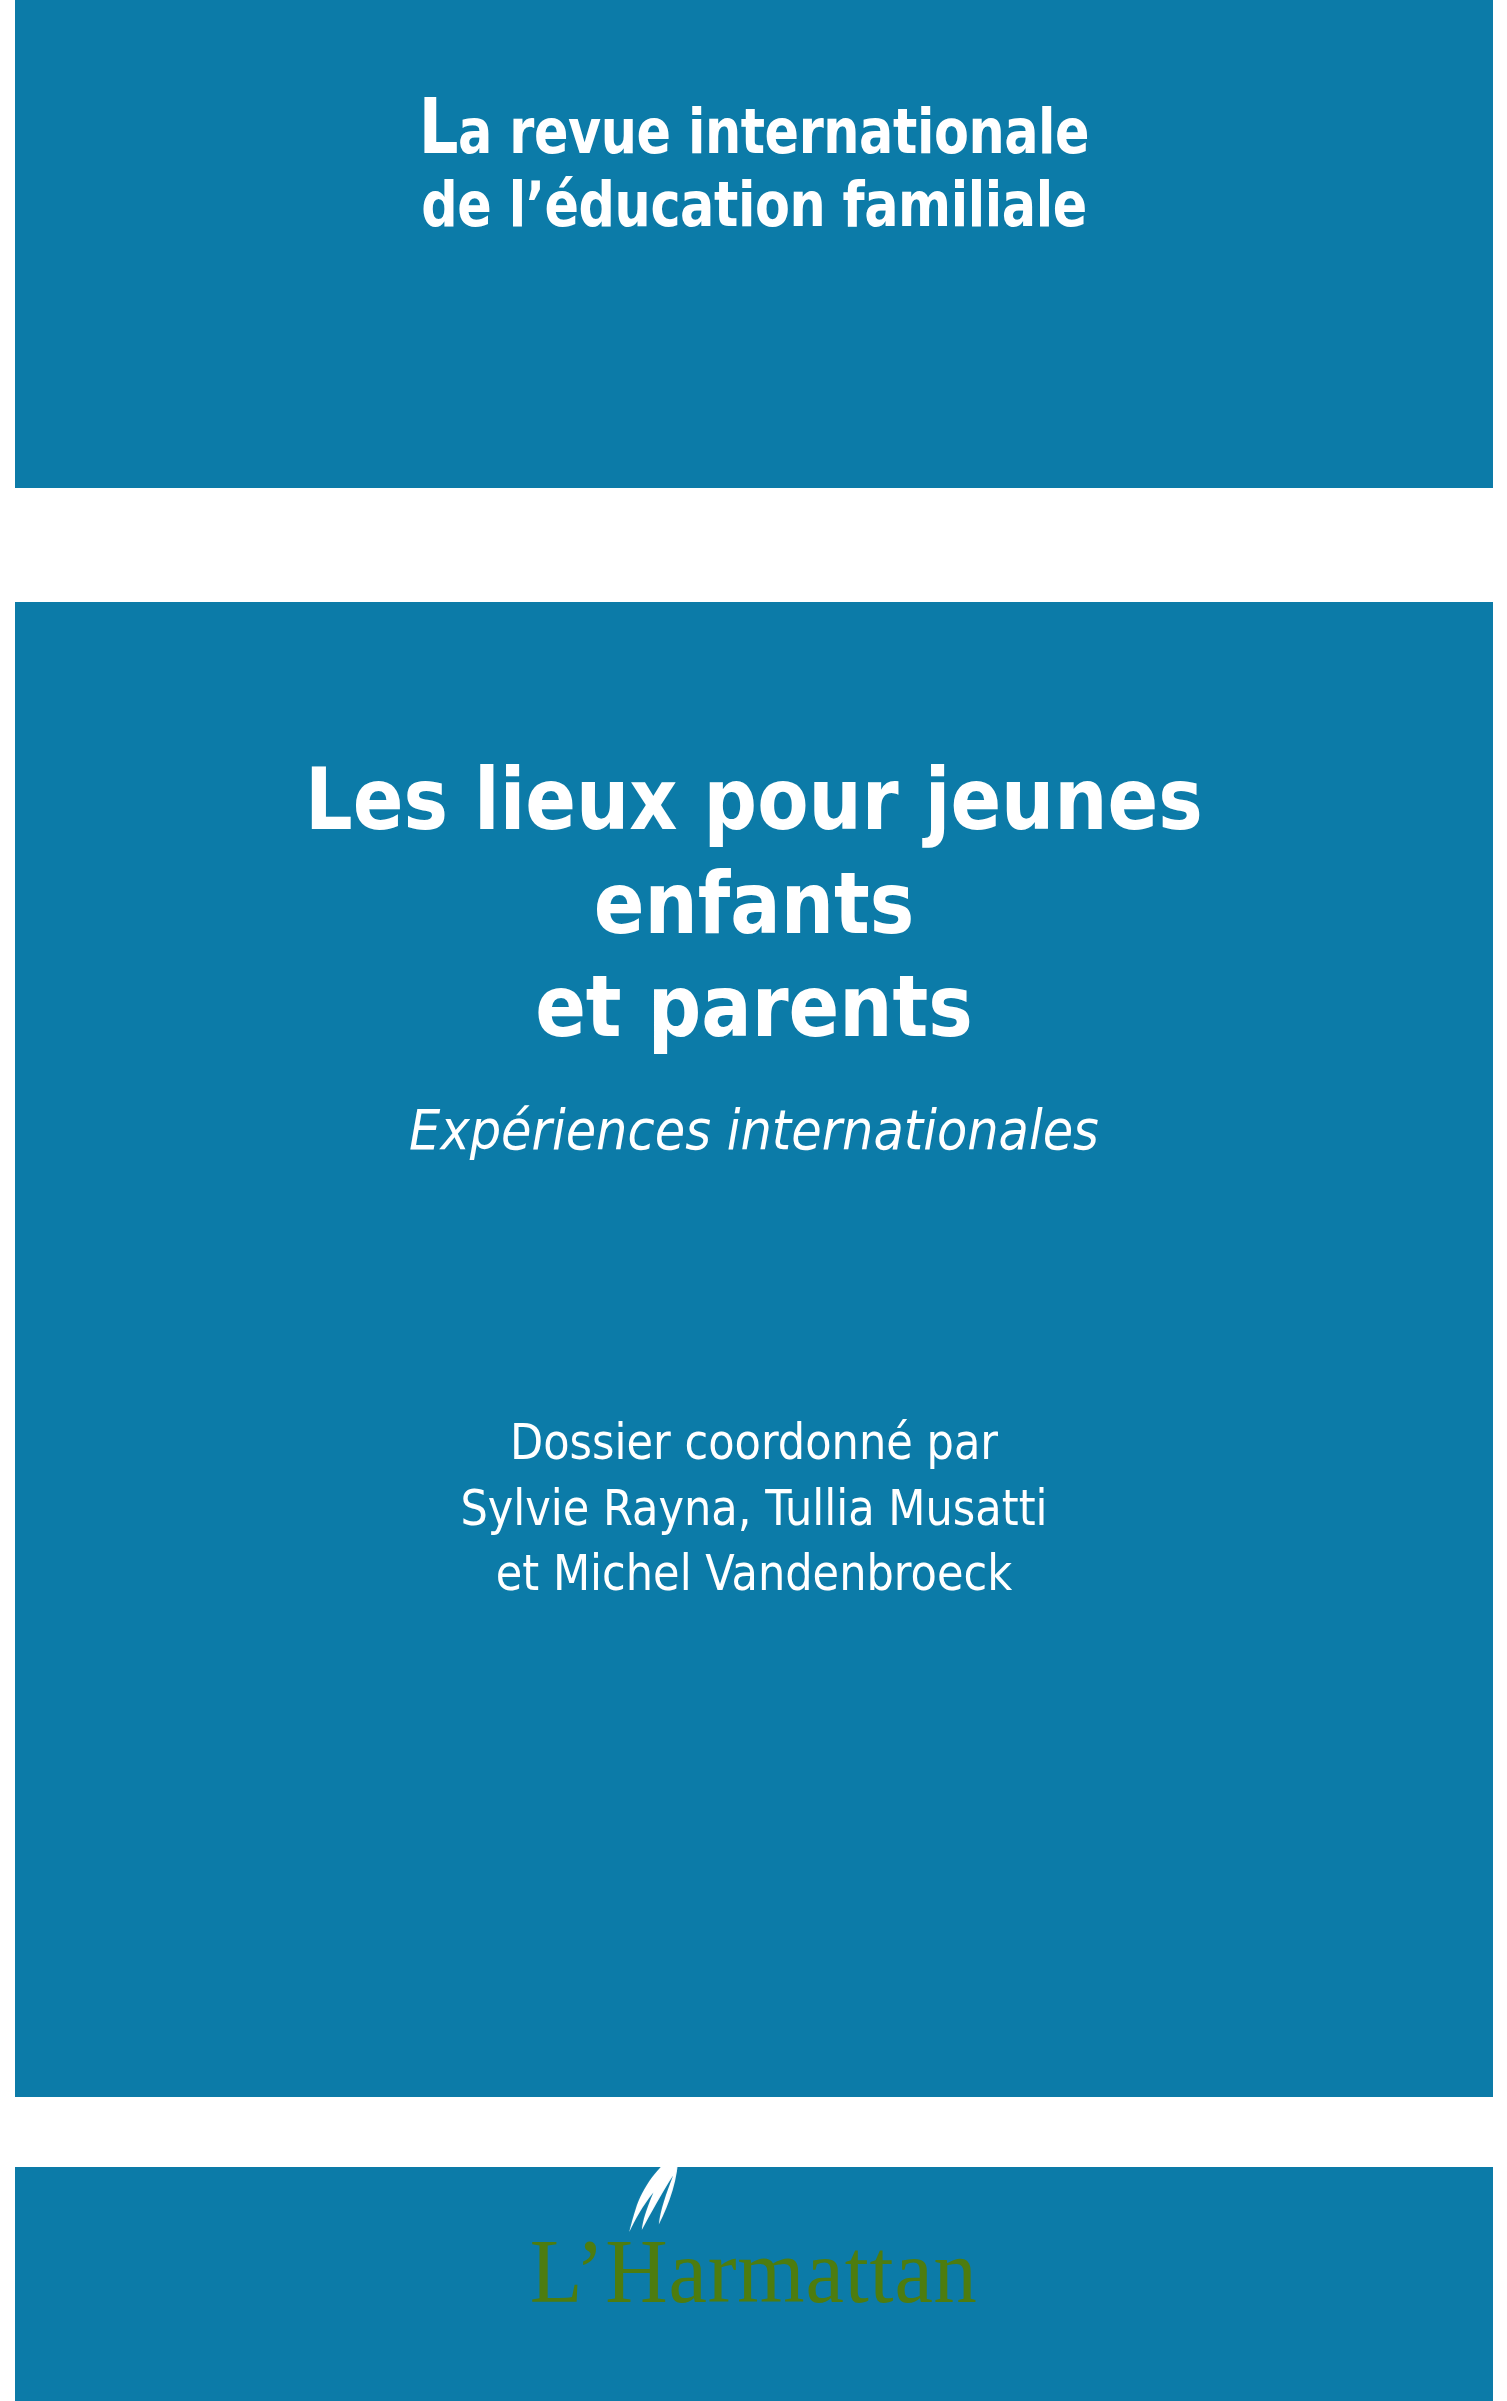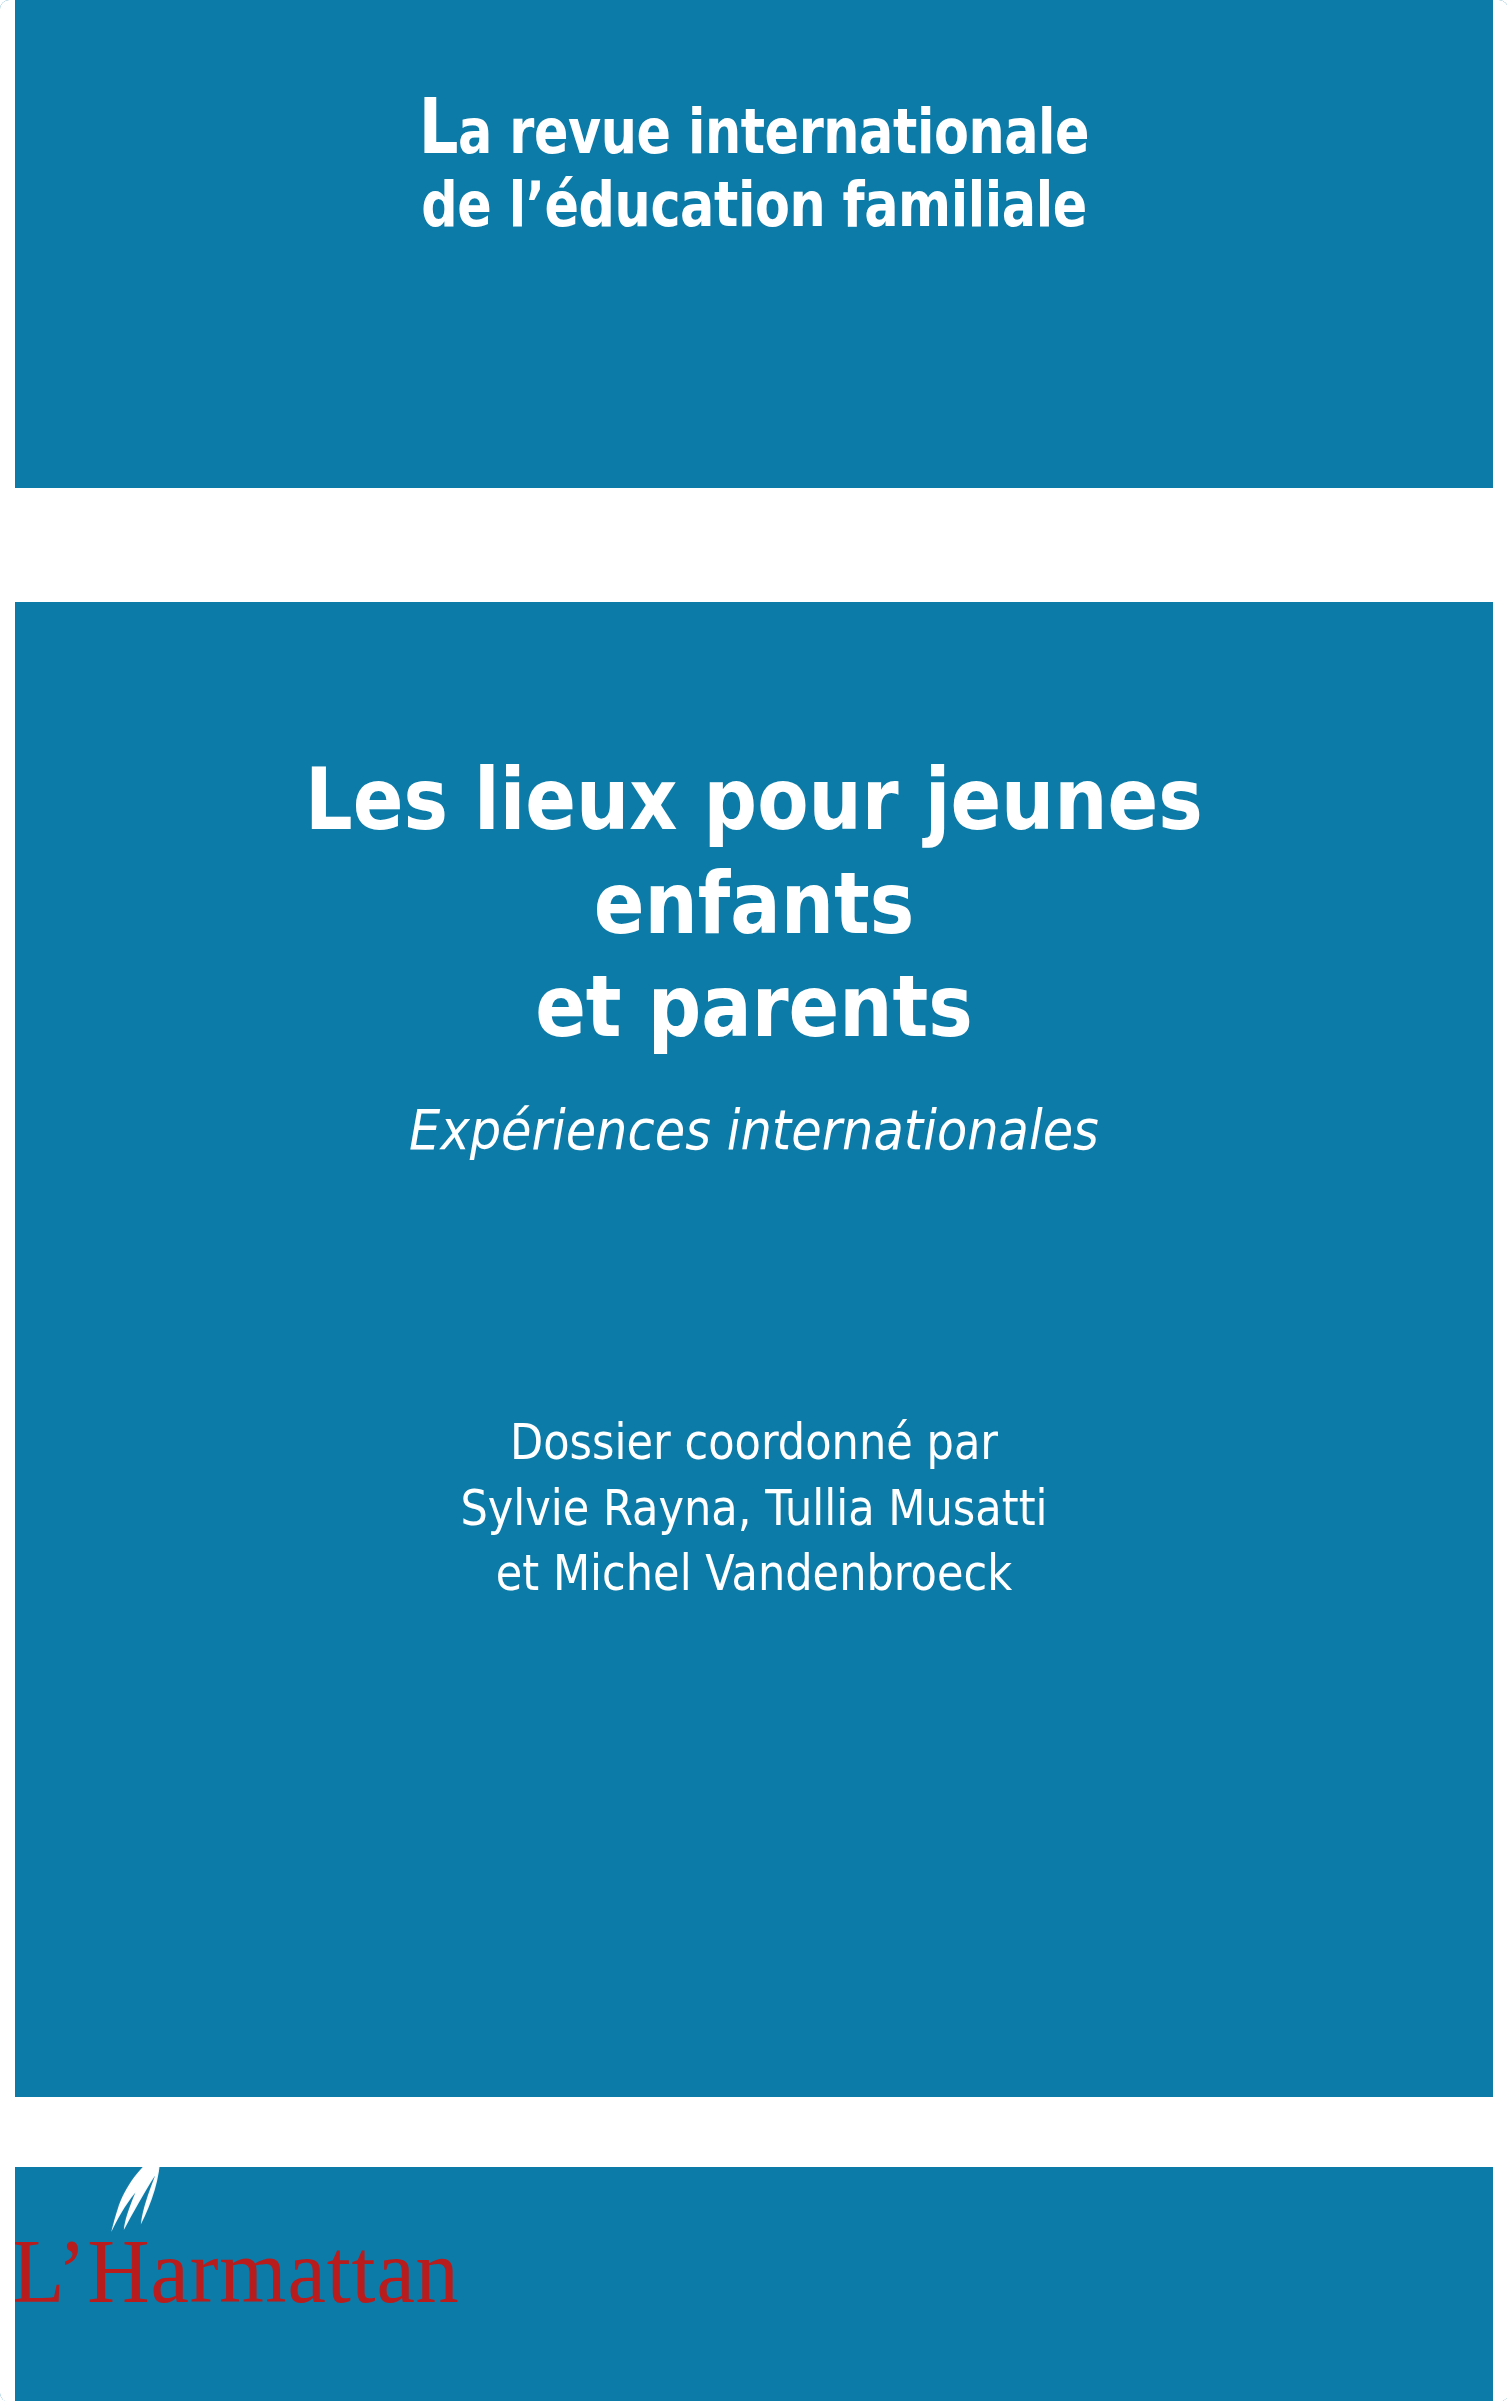--- a/index.html
+++ b/index.html
@@ -9,21 +9,20 @@
   }
   body {
     font-family: "Liberation Sans", sans-serif;
   }
   .cover {
     position: relative;
     width: 1508px;
     height: 2402px;
     background: #ffffff;
     overflow: hidden;
-    border-radius: 9px;
   }
   
   .band {
     position: absolute;
     left: 0;
     width: 1508px;
     background: #0c7ba8;
   }
   .band-top {
     top: 0;
@@ -110,22 +109,22 @@
     font-family: "DejaVu Sans", sans-serif;
     transform: scaleX(0.88);
   }
   .editors span { display: block; }
 
   .publisher {
     position: absolute;
     left: 0;
     right: 0;
     top: 2219px;
-    text-align: left;
-    color: #b91c1c;
+    text-align: center;
+    color: #4d7c0f;
     font-family: "Liberation Serif", serif;
     font-size: 91px;
     letter-spacing: 0.9px;
     white-space: nowrap;
   }
   .publisher .logo-wrap {
     display: inline-block;
     position: relative;
     transform: scaleX(0.95);
   }

